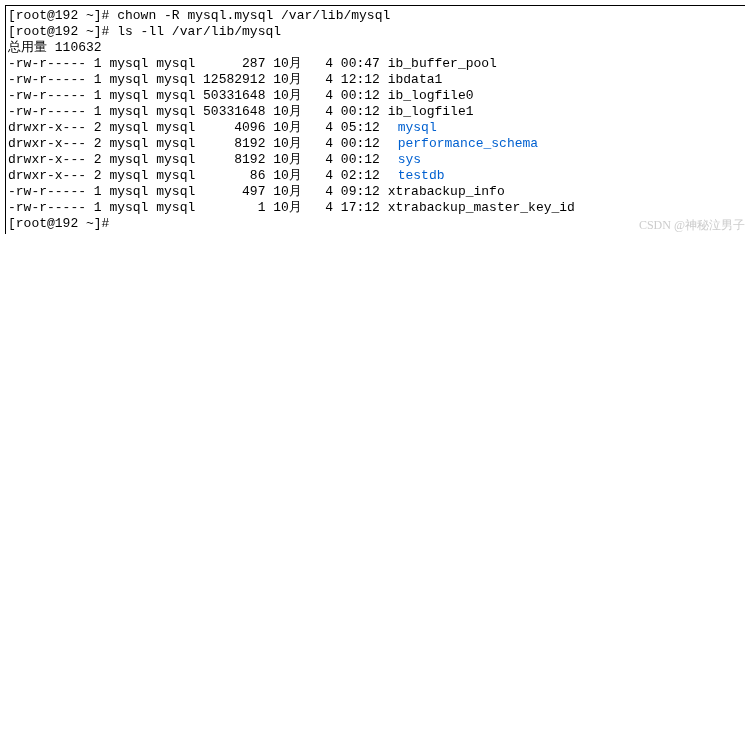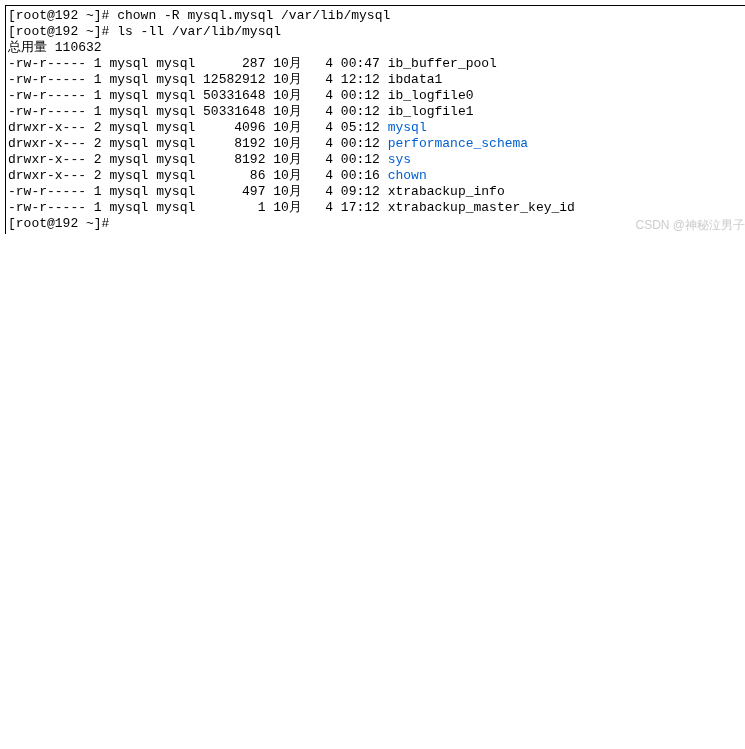--- a/index.html
+++ b/index.html
@@ -15,21 +15,21 @@
     .terminal-block {
       border-top: 1px solid black;
       border-left: 1px solid black;
       border-right: 1px solid black;
       padding: 2px;
     }
     .terminal-line {
       white-space: pre;
       line-height: 16px;
     }
-    .blue-text { color: #0060d0; }
+    .blue-text { color: #0060d0; margin-left: 10px; }
     .mysql-box-1 {
       position: absolute;
       left: 205px;
       top: 278px;
       border: 2px solid red;
       padding: 4px 4px 4px 2px;
       background: white;
     }
     .mysql-box-2 {
       position: absolute;
@@ -48,21 +48,21 @@
     }
     .inline-red-box {
       border: 2px solid red;
       padding: 0 2px;
     }
     .watermark {
       position: absolute;
       right: 10px;
       bottom: 5px;
       color: #cccccc;
-      font-family: Liberation Sans, sans-serif;
+      font-family: Liberation Serif, serif;
       font-size: 12px;
       text-align: right;
     }
     svg.arrow {
       position: absolute;
       overflow: visible;
     }
   </style>
 </head>
 <body>
@@ -72,21 +72,21 @@
   <div class="terminal-line">[root@192 ~]# ls -ll /var/lib/mysql</div>
   <div class="terminal-line">总用量 110632</div>
   <div id="file-list">
       <div class="terminal-line"><span>-rw-r----- 1 mysql mysql      287 10月   4 00:47 </span><span>ib_buffer_pool</span></div>
       <div class="terminal-line"><span>-rw-r----- 1 mysql mysql 12582912 10月   4 12:12 </span><span>ibdata1</span></div>
       <div class="terminal-line"><span>-rw-r----- 1 mysql mysql 50331648 10月   4 00:12 </span><span>ib_logfile0</span></div>
       <div class="terminal-line"><span>-rw-r----- 1 mysql mysql 50331648 10月   4 00:12 </span><span>ib_logfile1</span></div>
       <div class="terminal-line"><span>drwxr-x--- 2 mysql mysql     4096 10月   4 05:12 </span><span class="blue-text">mysql</span></div>
       <div class="terminal-line"><span>drwxr-x--- 2 mysql mysql     8192 10月   4 00:12 </span><span class="blue-text">performance_schema</span></div>
       <div class="terminal-line"><span>drwxr-x--- 2 mysql mysql     8192 10月   4 00:12 </span><span class="blue-text">sys</span></div>
-      <div class="terminal-line"><span>drwxr-x--- 2 mysql mysql       86 10月   4 00:16 </span><span class="blue-text">chown</span></div>
+      <div class="terminal-line"><span>drwxr-x--- 2 mysql mysql       86 10月   4 02:12 </span><span class="blue-text">testdb</span></div>
       <div class="terminal-line"><span>-rw-r----- 1 mysql mysql      497 10月   4 09:12 </span><span>xtrabackup_info</span></div>
       <div class="terminal-line"><span>-rw-r----- 1 mysql mysql        1 10月   4 17:12 </span><span>xtrabackup_master_key_id</span></div>
     </div>
   <div class="terminal-line">[root@192 ~]# </div>
 </div>
 
 <div class="mysql-box-1">
   <div class="terminal-line">mysql&gt; select * from test2 ;</div>
   <div class="terminal-line">+------+</div>
   <div class="terminal-line">| id   |</div>

